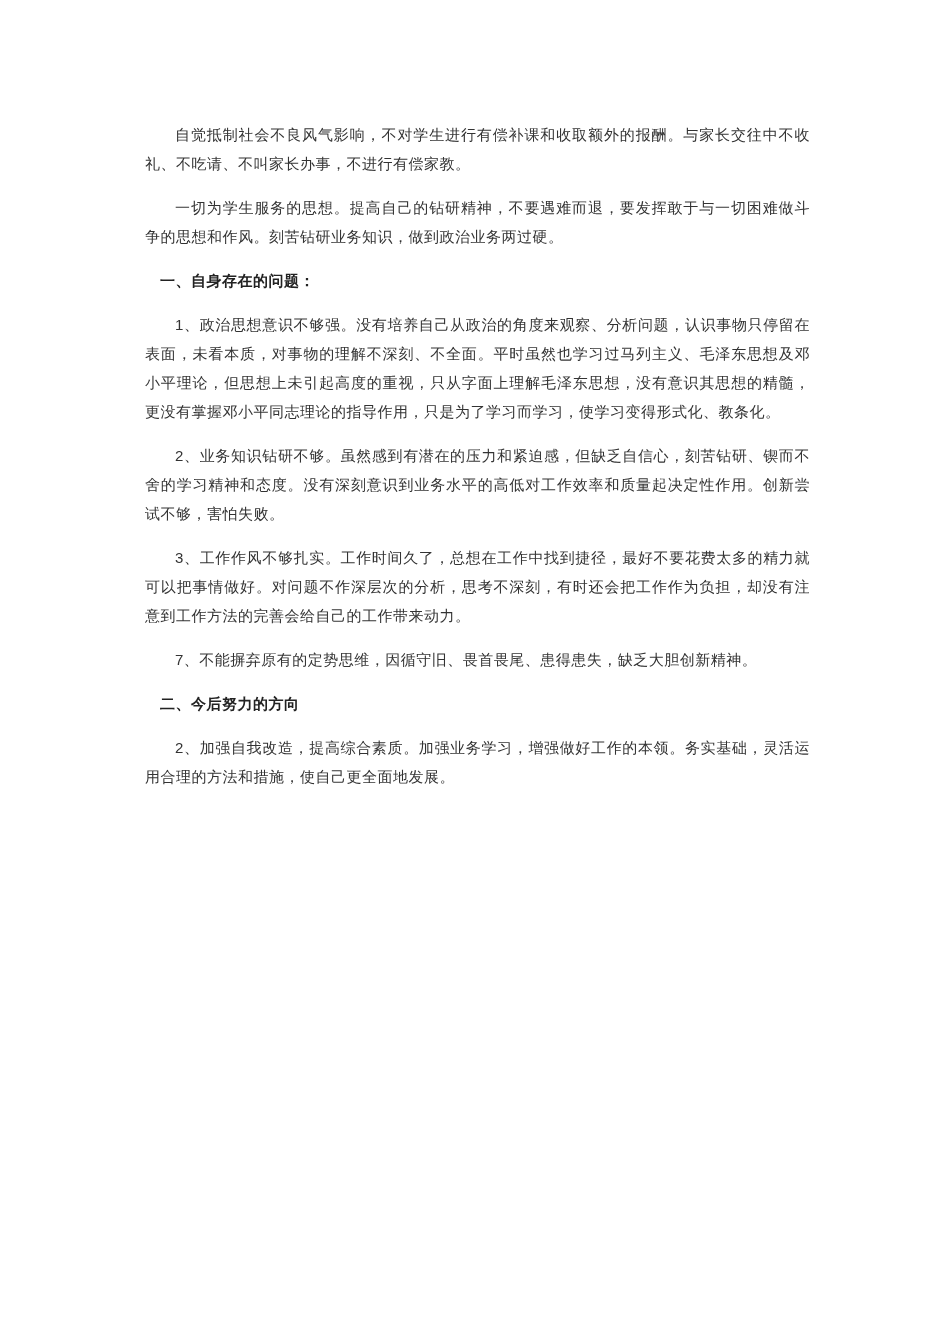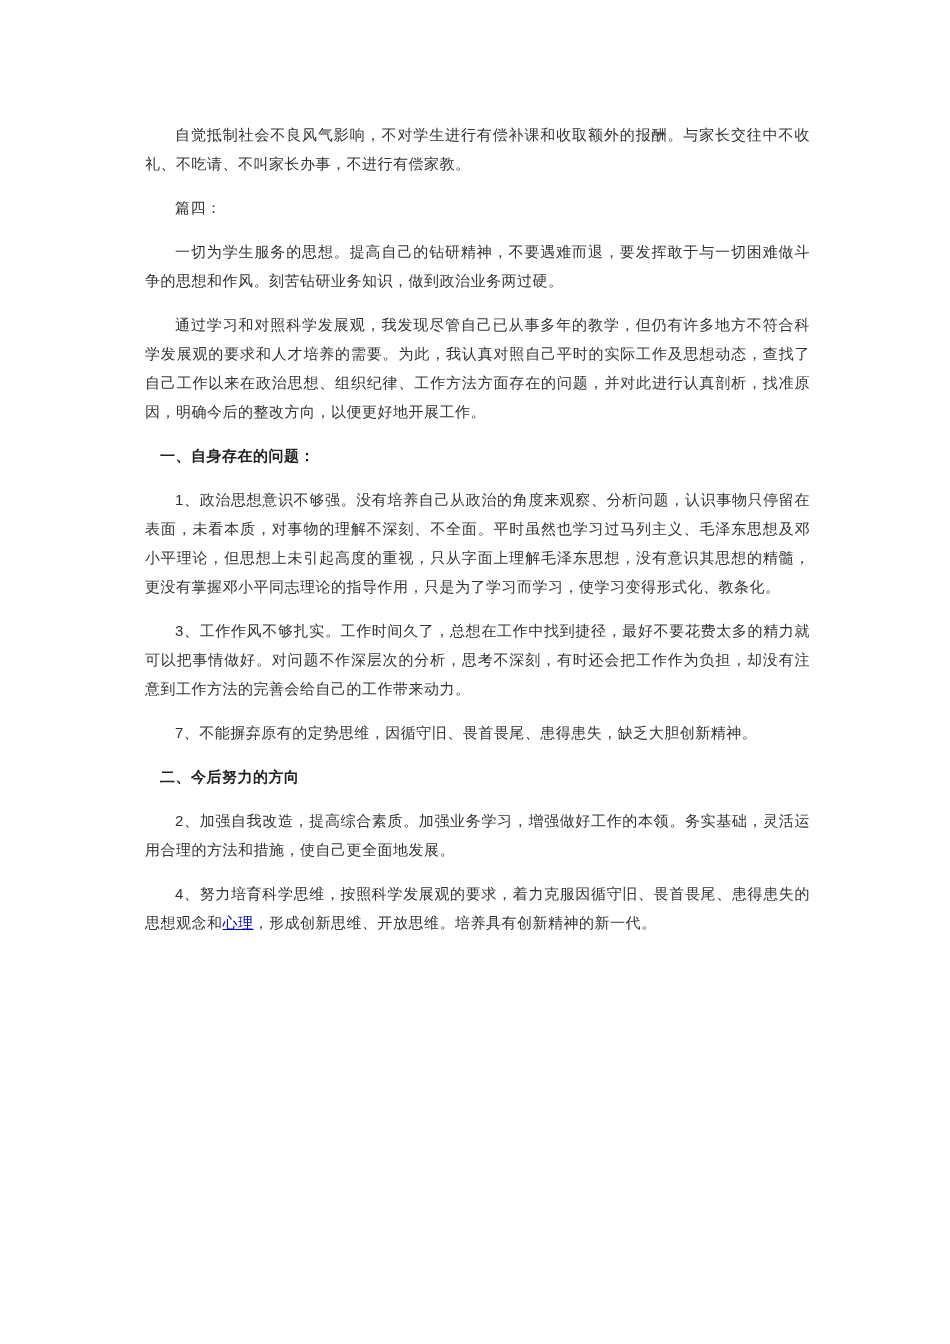--- a/index.html
+++ b/index.html
@@ -48,37 +48,35 @@
   }
 </style>
 </head>
 <body>
 
 <div class="page">
   <div class="content">
 
     <p class="para">自觉抵制社会不良风气影响，不对学生进行有偿补课和收取额外的报酬。与家长交往中不收礼、不吃请、不叫家长办事，不进行有偿家教。</p>
 
-    <p class="para">篇四：</p>
 
     <p class="para">一切为学生服务的思想。提高自己的钻研精神，不要遇难而退，要发挥敢于与一切困难做斗争的思想和作风。刻苦钻研业务知识，做到政治业务两过硬。</p>
 
-    <p class="para">通过学习和对照科学发展观，我发现尽管自己已从事多年的教学，但仍有许多地方不符合科学发展观的要求和人才培养的需要。为此，我认真对照自己平时的实际工作及思想动态，查找了自己工作以来在政治思想、组织纪律、工作方法方面存在的问题，并对此进行认真剖析，找准原因，明确今后的整改方向，以便更好地开展工作。</p>
 
     <p class="para heading">一、自身存在的问题：</p>
 
     <p class="para">1、政治思想意识不够强。没有培养自己从政治的角度来观察、分析问题，认识事物只停留在表面，未看本质，对事物的理解不深刻、不全面。平时虽然也学习过马列主义、毛泽东思想及邓小平理论，但思想上未引起高度的重视，只从字面上理解毛泽东思想，没有意识其思想的精髓，更没有掌握邓小平同志理论的指导作用，只是为了学习而学习，使学习变得形式化、教条化。</p>
 
+    <p class="para">2、业务知识钻研不够。虽然感到有潜在的压力和紧迫感，但缺乏自信心，刻苦钻研、锲而不舍的学习精神和态度。没有深刻意识到业务水平的高低对工作效率和质量起决定性作用。创新尝试不够，害怕失败。</p>
 
     <p class="para">3、工作作风不够扎实。工作时间久了，总想在工作中找到捷径，最好不要花费太多的精力就可以把事情做好。对问题不作深层次的分析，思考不深刻，有时还会把工作作为负担，却没有注意到工作方法的完善会给自己的工作带来动力。</p>
 
     <p class="para">7、不能摒弃原有的定势思维，因循守旧、畏首畏尾、患得患失，缺乏大胆创新精神。</p>
 
     <p class="para heading">二、今后努力的方向</p>
 
 
     <p class="para">2、加强自我改造，提高综合素质。加强业务学习，增强做好工作的本领。务实基础，灵活运用合理的方法和措施，使自己更全面地发展。</p>
 
 
-    <p class="para"><span>4、努力培育科学思维，按照科学发展观的要求，着力克服因循守旧、畏首畏尾、患得患失的思想观念和</span><a href="#" class="inline-link">心理</a><span>，形成创新思维、开放思维。培养具有创新精神的新一代。</span></p>
 
   </div>
 </div>
 
 </body></html>

